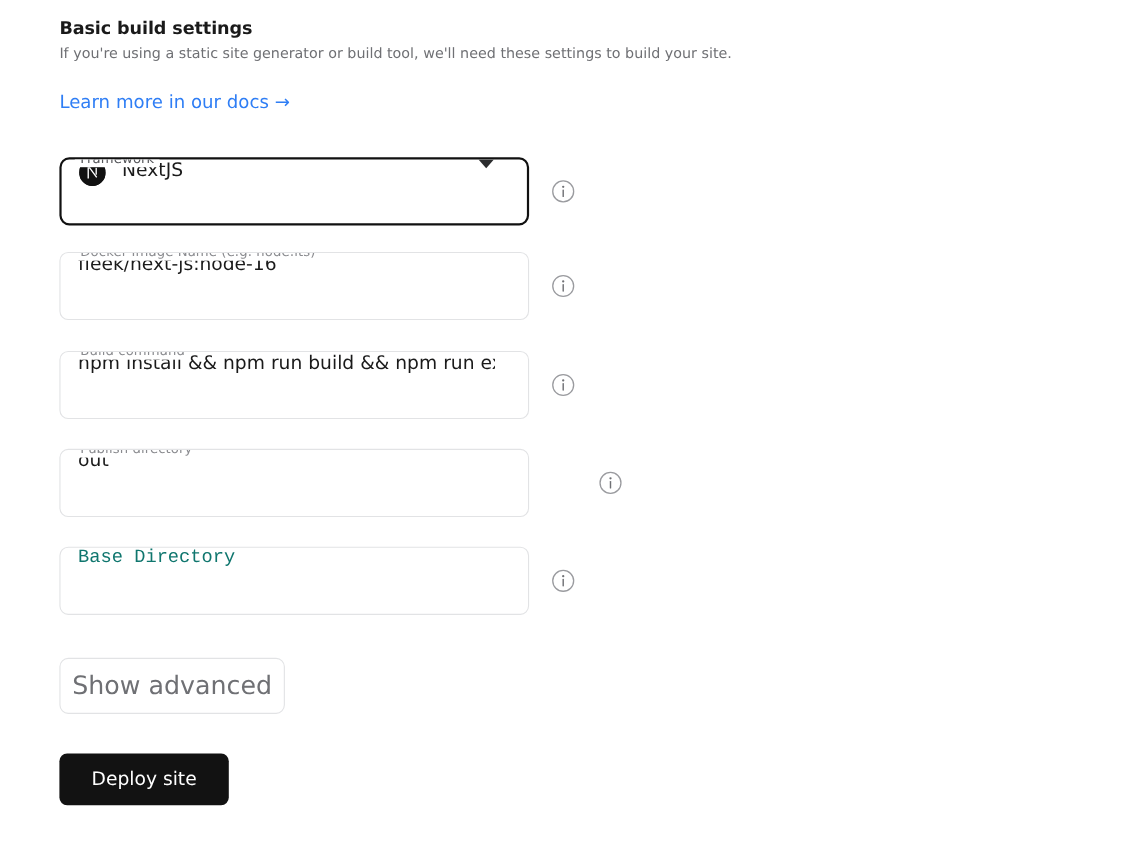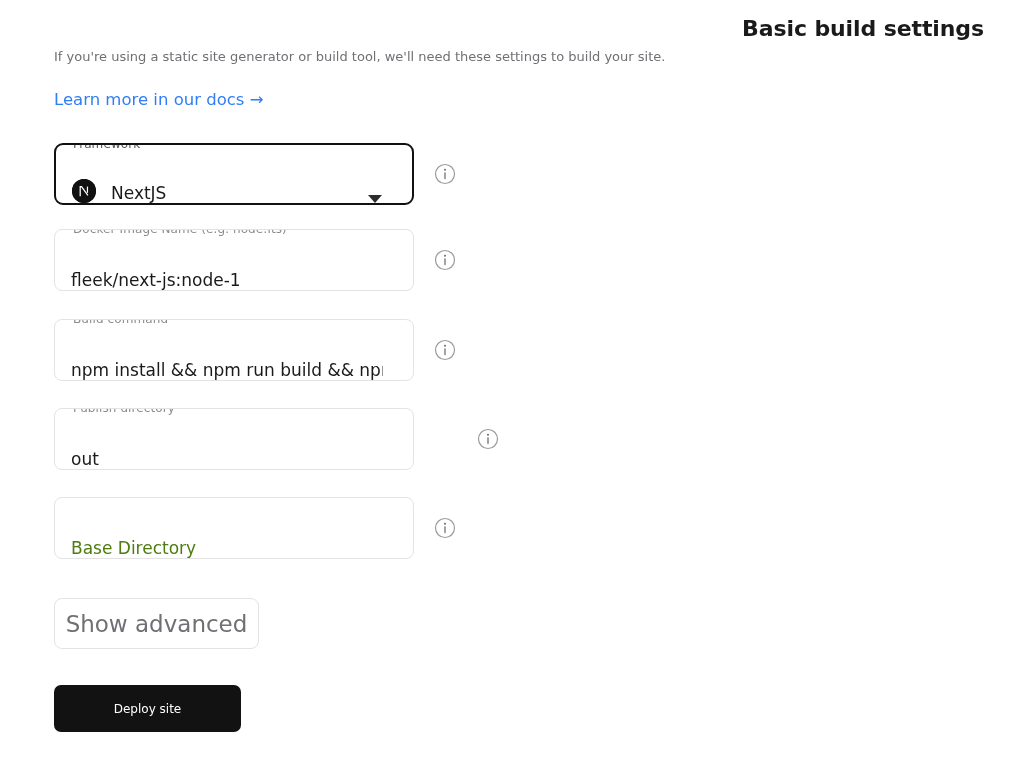--- a/index.html
+++ b/index.html
@@ -26,27 +26,26 @@
   }
 
   
   .header {
     position: absolute;
     left: 54px;
     top: 16px;
     width: 930px;
   }
   .page-title {
-    font-size: 22px;
+    font-size: 16px;
     font-weight: 700;
     letter-spacing: -0.1px;
     color: #1a1a1a;
     margin: 0 0 6px 0;
     line-height: 1.2;
-    text-align: right;
   }
   .page-subtitle {
     font-size: 13px;
     font-weight: 400;
     color: #6f7074;
     line-height: 1.45;
     margin: 0;
   }
   .docs-link {
     display: inline-block;
@@ -60,27 +59,27 @@
 
   
   .field-row {
     position: absolute;
     left: 54px;
     display: flex;
     align-items: center;
   }
   .field {
     position: relative;
-    width: 360px;
+    width: 427px;
     height: 62px;
     border: 1px solid #e2e3e5;
     border-radius: 8px;
     background: #ffffff;
     display: flex;
-    align-items: flex-end;
+    align-items: flex-start;
     padding: 0 30px 0 16px;
     cursor: text;
     overflow: hidden;
   }
   .field.focused {
     border: 2px solid #111111;
     border-radius: 9px;
   }
   .field-legend {
     position: absolute;
@@ -99,21 +98,22 @@
     left: 12px;
   }
   .field-value {
     font-size: 17px;
     color: #1a1a1a;
     white-space: nowrap;
     overflow: hidden;
     flex: 1;
   }
   .field-value.placeholder {
-    color: #4d7c0f;
+    color: #0f766e;
+    font-family: Liberation Mono, monospace;
   }
   .field.select { cursor: pointer; }
 
   
   .fw-logo {
     width: 24px;
     height: 24px;
     border-radius: 50%;
     background: #111111;
     flex: 0 0 24px;
@@ -158,27 +158,27 @@
     font-family: inherit;
     font-size: 23px;
     color: #6f7074;
     cursor: pointer;
     padding: 0;
   }
   .btn-deploy {
     position: absolute;
     left: 54px;
     top: 685px;
-    width: 187px;
+    width: 154px;
     height: 47px;
     background: #121212;
     border: none;
     border-radius: 7px;
     font-family: inherit;
-    font-size: 12px;
+    font-size: 17px;
     color: #ffffff;
     cursor: pointer;
     padding: 0;
   }
 </style>
 </head>
 <body>
 
 <div class="page">
 
@@ -206,21 +206,21 @@
         <circle cx="11" cy="11" r="9.5" fill="none" stroke="#9a9b9f" stroke-width="1.2"></circle>
         <circle cx="11" cy="6.8" r="1.05" fill="#6f7074"></circle>
         <rect x="10.35" y="9.2" width="1.3" height="7" rx="0.6" fill="#6f7074"></rect>
       </svg>
     </span>
   </div>
 
   <div class="field-row" style="top:229px;">
     <div class="field">
       <span class="field-legend">Docker Image Name (e.g. node:lts)</span>
-      <span class="field-value">fleek/next-js:node-1</span>
+      <span class="field-value">fleek/next-js:node-16</span>
     </div>
     <span class="info-icon">
       <svg width="22" height="22" viewBox="0 0 22 22">
         <circle cx="11" cy="11" r="9.5" fill="none" stroke="#9a9b9f" stroke-width="1.2"></circle>
         <circle cx="11" cy="6.8" r="1.05" fill="#6f7074"></circle>
         <rect x="10.35" y="9.2" width="1.3" height="7" rx="0.6" fill="#6f7074"></rect>
       </svg>
     </span>
   </div>
 

